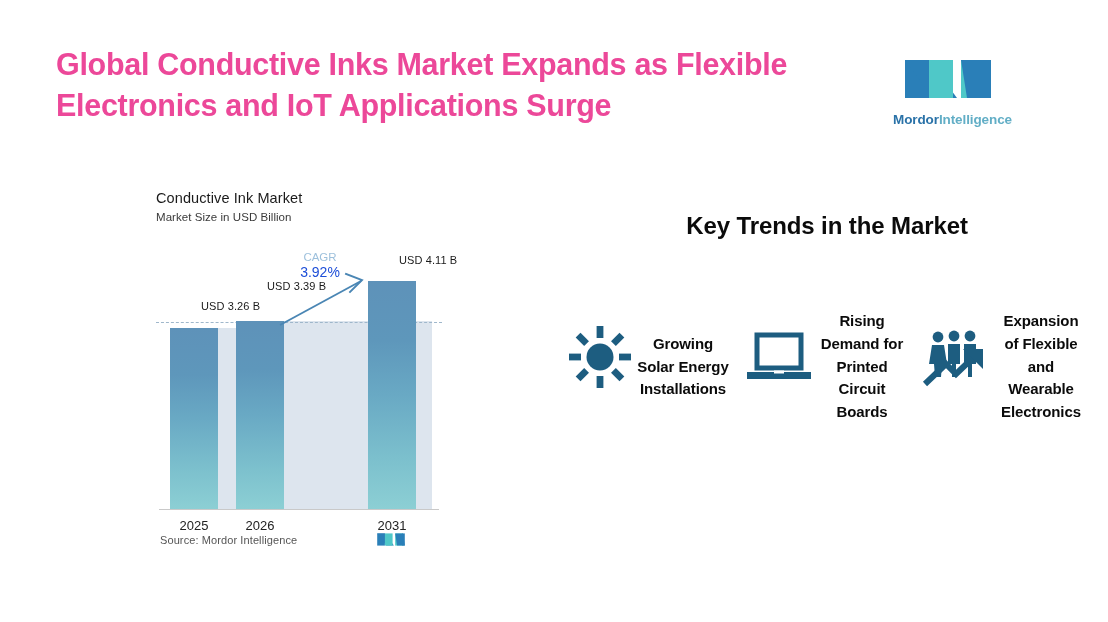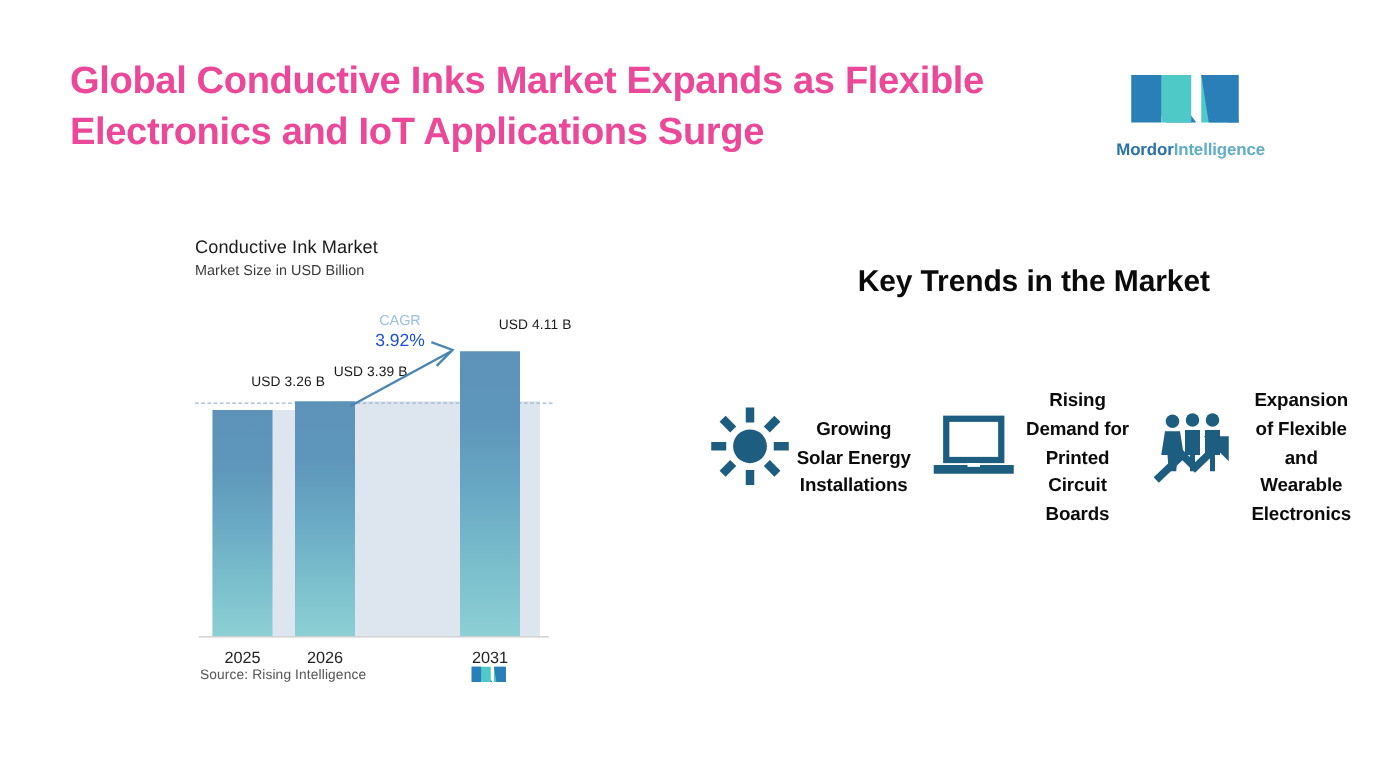--- a/index.html
+++ b/index.html
@@ -245,42 +245,42 @@
     <div class="panel" style="left:14px;  width:98px;  height:181px;"></div>
     <div class="panel" style="left:112px; width:164px; height:188px;"></div>
 
     <div class="dashline" style="top:52px;"></div>
 
     <div class="bar" style="left:14px;  width:48px; height:181px;"></div>
     <div class="bar" style="left:80px;  width:48px; height:188px;"></div>
     <div class="bar" style="left:212px; width:48px; height:228px;"></div>
 
     <div class="bar-label" style="left:4px;   top:30px;">USD 3.26 B</div>
-    <div class="bar-label" style="left:70px;  top:22px;">USD 3.39 B</div>
+    <div class="bar-label" style="left:70px;  top:10px;">USD 3.39 B</div>
     <div class="bar-label" style="left:202px; top:-16px;">USD 4.11 B</div>
 
     <div class="cagr-label" style="left:132px; top:-20px; width:64px;">
       <div class="cagr-word">CAGR</div>
       <div class="cagr-val">3.92%</div>
     </div>
 
     <svg class="arrow-svg" width="286" height="240" viewBox="0 0 286 240">
       <line x1="124" y1="55" x2="205" y2="11" stroke="#4a86b4" stroke-width="1.9"></line>
       <polyline points="190,4 206,10 194,22" fill="none" stroke="#4a86b4" stroke-width="1.9" stroke-linecap="square"></polyline>
     </svg>
 
     <div class="axis-line"></div>
   </div>
 
   <div class="xtick" style="left:8px;   top:328px; width:60px;">2025</div>
   <div class="xtick" style="left:74px;  top:328px; width:60px;">2026</div>
   <div class="xtick" style="left:206px; top:328px; width:60px;">2031</div>
 
   <div class="source-row">
-    <div class="source-text">Source: Rising Intelligence</div>
+    <div class="source-text">Source: Mordor Intelligence</div>
     <div class="logo-small">
       <svg width="34" height="19" viewBox="0 0 106 58">
         <polygon points="10,10 34,10 34,48 10,48" fill="#2a7fb8"></polygon>
         <polygon points="10,10 34,10 62,48 38,48" fill="#2a7fb8"></polygon>
         <polygon points="34,10 58,10 58,48 34,48" fill="#4fc8c8"></polygon>
         <polygon points="66,10 90,10 90,48 66,48" fill="#4fc8c8"></polygon>
         <polygon points="66,10 90,10 96,48 72,48" fill="#2a7fb8"></polygon>
         <polygon points="88,10 96,10 96,48 88,48" fill="#2a7fb8"></polygon>
       </svg>
     </div>

